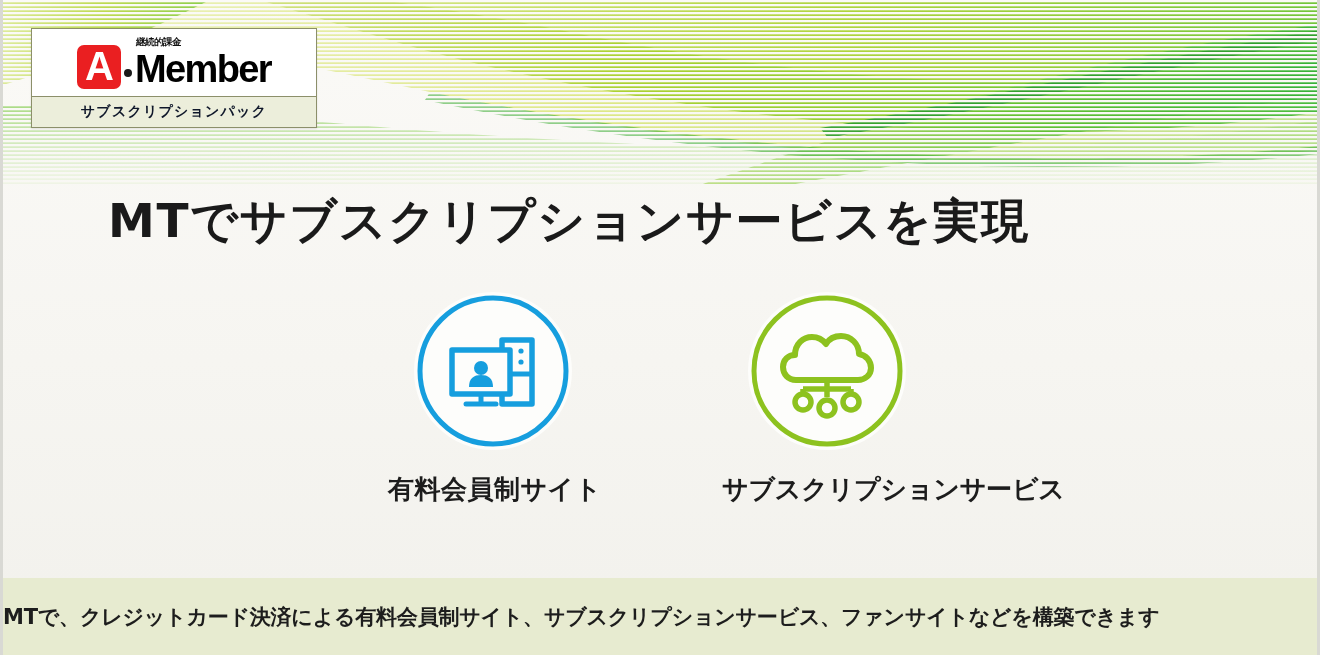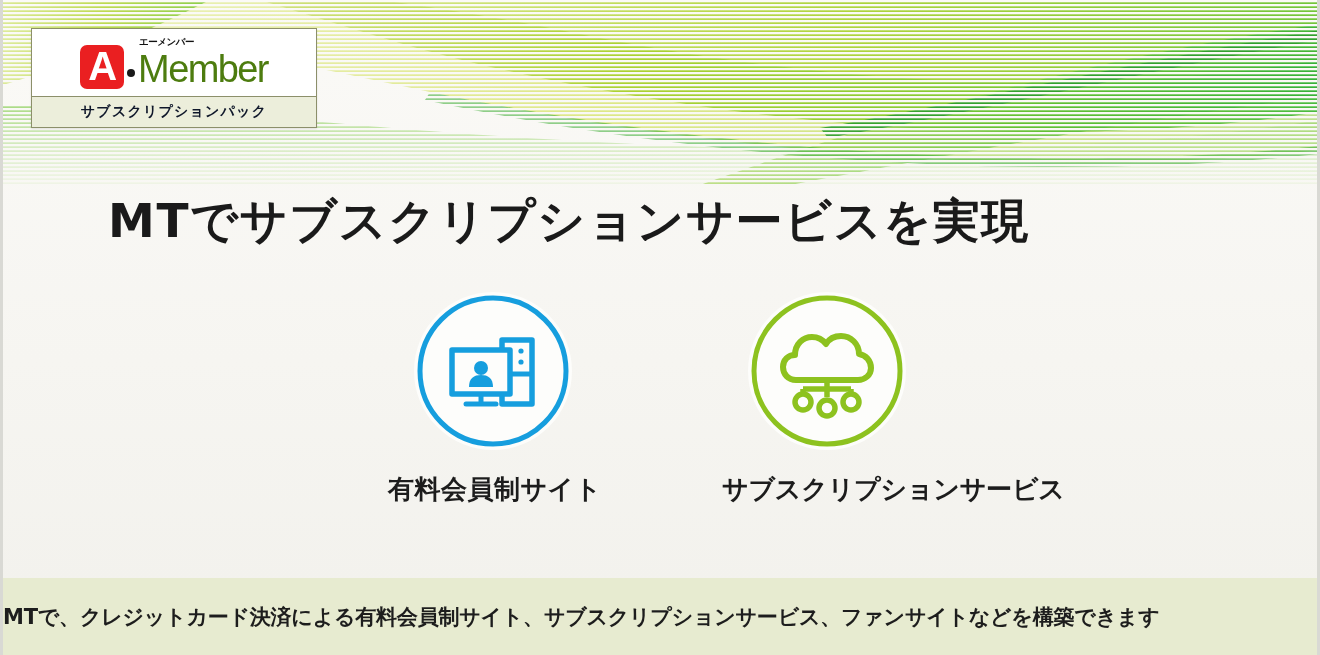--- a/index.html
+++ b/index.html
@@ -66,22 +66,22 @@
     position:absolute;
     top:-13px; left:1px;
     font-size:9.5px;
     font-weight:bold;
     color:#111111;
     letter-spacing:-0.5px;
     white-space:nowrap;
     font-family:"DejaVu Sans",sans-serif;
   }
   #logo-member {
-    font-size:38px; font-weight:normal; line-height:40px;
-    color:#4d7c0f; letter-spacing:-1.6px;
+    font-size:38px; font-weight:bold; line-height:40px;
+    color:#000000; letter-spacing:-1.6px;
     font-family:"Liberation Sans",sans-serif;
   }
   #logo-sub {
     height:30px;
     background:#eceedb;
     display:flex; align-items:center; justify-content:center;
     font-size:14px; font-weight:bold; color:#0f172a;
     letter-spacing:1.2px;
     font-family:"DejaVu Sans",sans-serif;
   }
@@ -200,21 +200,21 @@
       </g>
     </svg>
   </div>
 
   <div id="logo-card">
     <div id="logo-main">
       <div id="logo-wordmark">
         <div id="logo-a">A</div>
         <div id="logo-dot"></div>
         <div id="logo-member-wrap">
-          <div id="logo-ruby">エーメンバー</div>
+          <div id="logo-ruby">継続的課金</div>
           <div id="logo-member">Member</div>
         </div>
       </div>
     </div>
     <div id="logo-sub">サブスクリプションパック</div>
   </div>
 
   <h1 id="headline">MTでサブスクリプションサービスを実現</h1>
 
   <div id="features">

